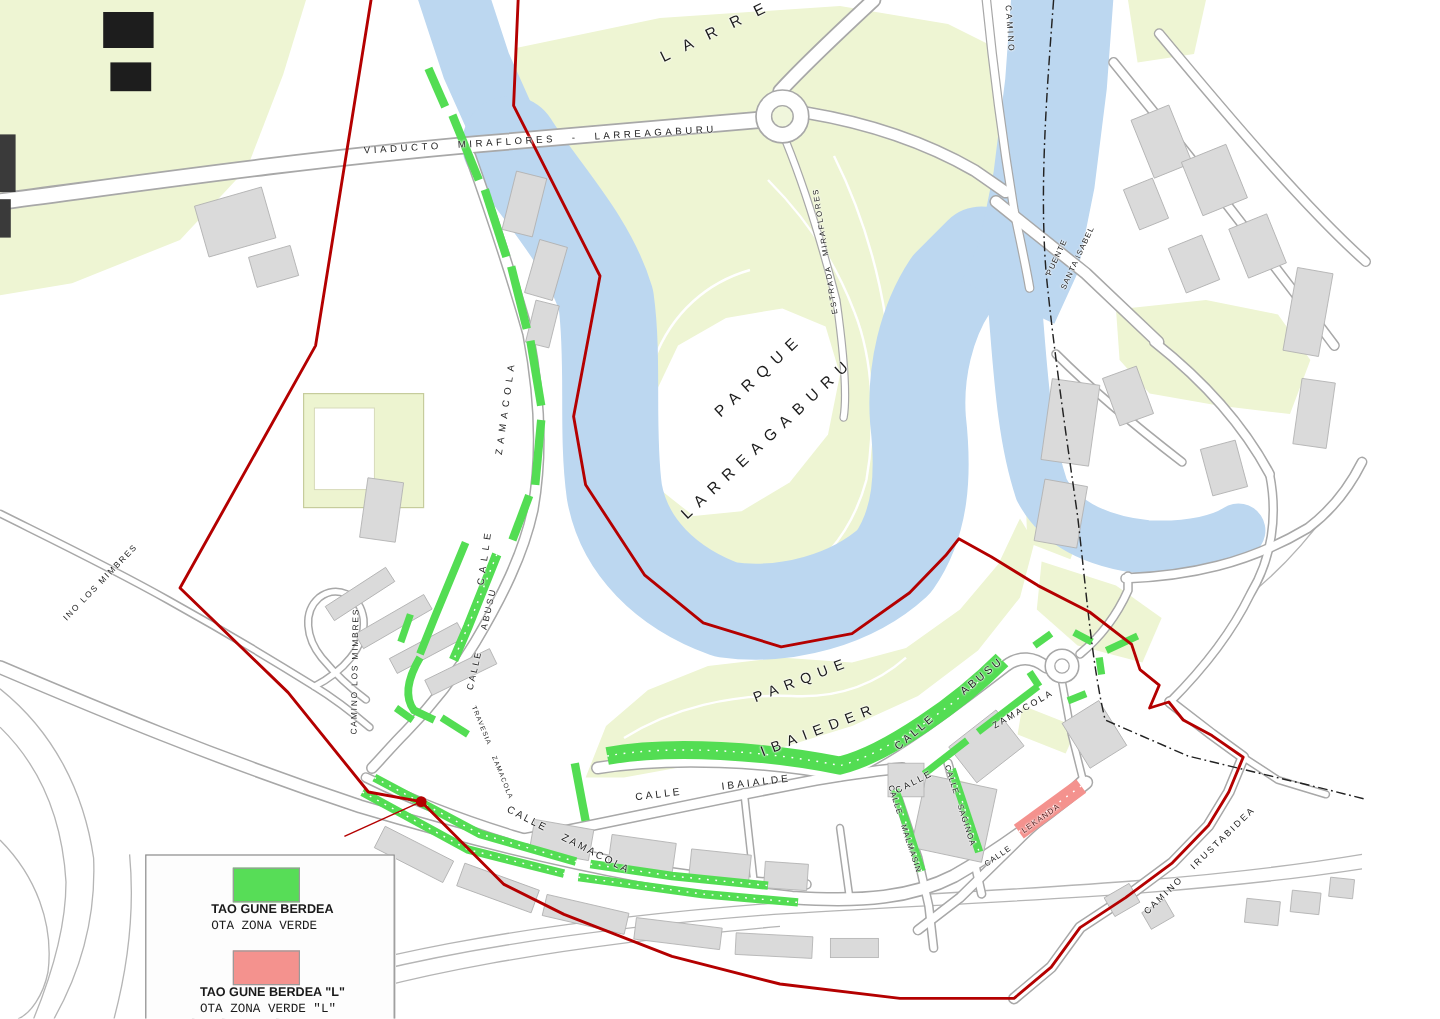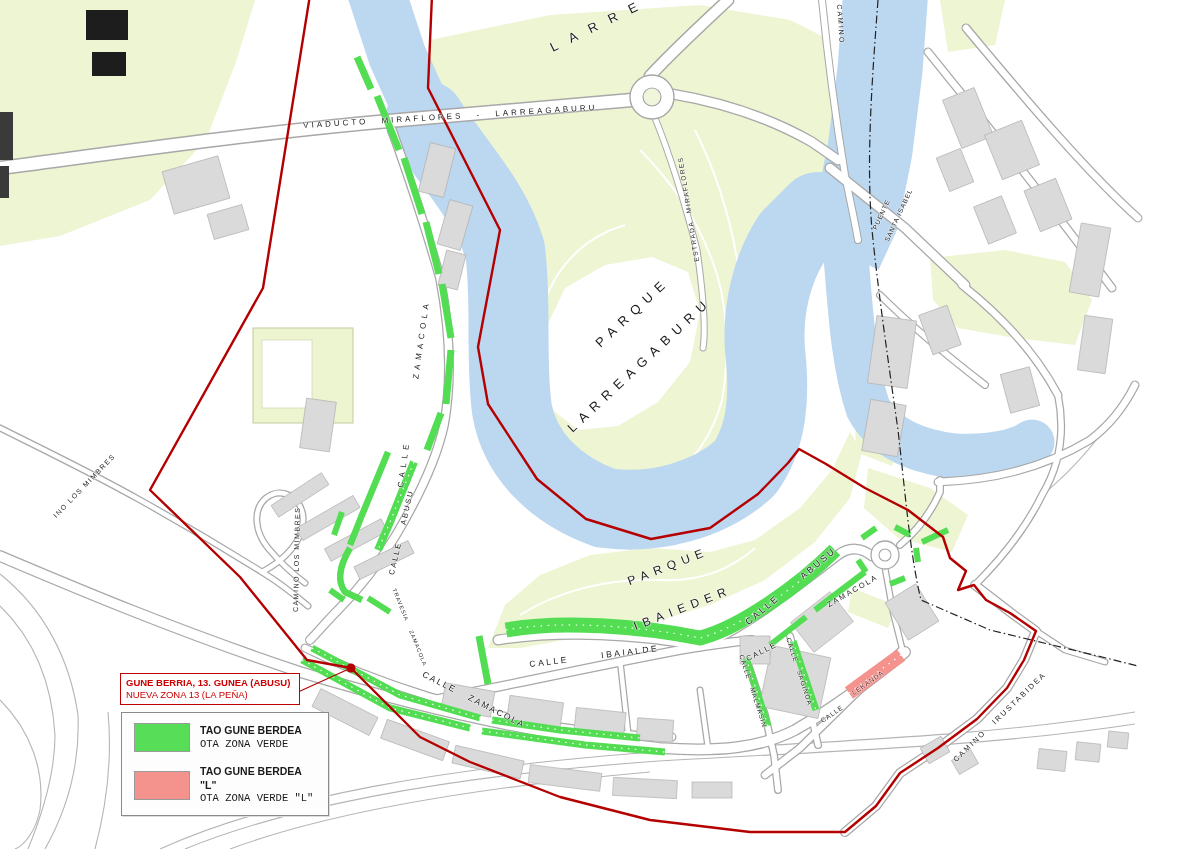--- a/index.html
+++ b/index.html
@@ -11,21 +11,21 @@
   .big{font-size:13px;letter-spacing:7px;font-weight:400;}
   .med{font-size:8.5px;letter-spacing:2.5px;}
   .sml{font-size:7px;letter-spacing:1.5px;}
   .tny{font-size:6px;letter-spacing:1px;}
   .titlebox{position:absolute;left:120px;top:673px;width:168px;background:#fff;
             border:1.6px solid #c00000;padding:3px 5px 3px 5px;color:#cc0000;}
   .titlebox .l1{font-weight:bold;font-size:9.5px;line-height:1.25;}
   .titlebox .l2{font-size:9.5px;line-height:1.25;}
   .legendbox{position:absolute;left:121px;top:712px;width:186px;background:#fdfdfd;
              border:1.3px solid #8a8a8a;padding:10px 8px 9px 12px;box-shadow:1px 1px 0 #ddd;}
-  .legrow{display:flex;align-items:center;margin-bottom:13px;}
+  .legrow{display:flex;align-items:center;margin-bottom:13px;flex-direction:column;}
   .legrow:last-child{margin-bottom:0;}
   .swatch{width:54px;height:27px;margin-right:10px;border:0.5px solid #9a9a9a;flex:0 0 auto;}
   .sw-green{background:#57dd57;}
   .sw-pink{background:#f4928e;}
   .legtxt .t1{font-weight:bold;font-size:10.5px;color:#1a1a1a;line-height:1.3;}
   .legtxt .t2{font-size:10.5px;color:#1a1a1a;line-height:1.3;font-family:Liberation Mono, monospace;}
 </style>
 </head>
 <body>
 
@@ -300,24 +300,20 @@
   <div class="lbl med" style="left:425px;top:670px;transform:rotate(27deg);font-size:8.5px;letter-spacing:2px;word-spacing:10px;">CALLE ZAMACOLA</div>
 
   <div class="lbl tny" style="left:396px;top:588px;transform:rotate(68deg);font-size:5.5px;word-spacing:8px;">TRAVESIA ZAMACOLA</div>
 
   <div class="lbl sml" style="left:292px;top:612px;transform:rotate(-89deg);font-size:7px;">CAMINO LOS MIMBRES</div>
 
   <div class="lbl sml" style="left:52px;top:514px;transform:rotate(-46deg);font-size:7px;">INO LOS MIMBRES</div>
 
   <div class="lbl sml" style="left:952px;top:758px;transform:rotate(-44deg);font-size:7.5px;letter-spacing:2px;word-spacing:8px;">CAMINO IRUSTABIDEA</div>
 
-  <div class="titlebox">
-    <div class="l1">GUNE BERRIA, 13. GUNEA (ABUSU)</div>
-    <div class="l2">NUEVA ZONA 13 (LA PEÑA)</div>
-  </div>
 
   <div class="legendbox">
     <div class="legrow">
       <div class="swatch sw-green"></div>
       <div class="legtxt">
         <div class="t1">TAO GUNE BERDEA</div>
         <div class="t2">OTA ZONA VERDE</div>
       </div>
     </div>
     <div class="legrow">

